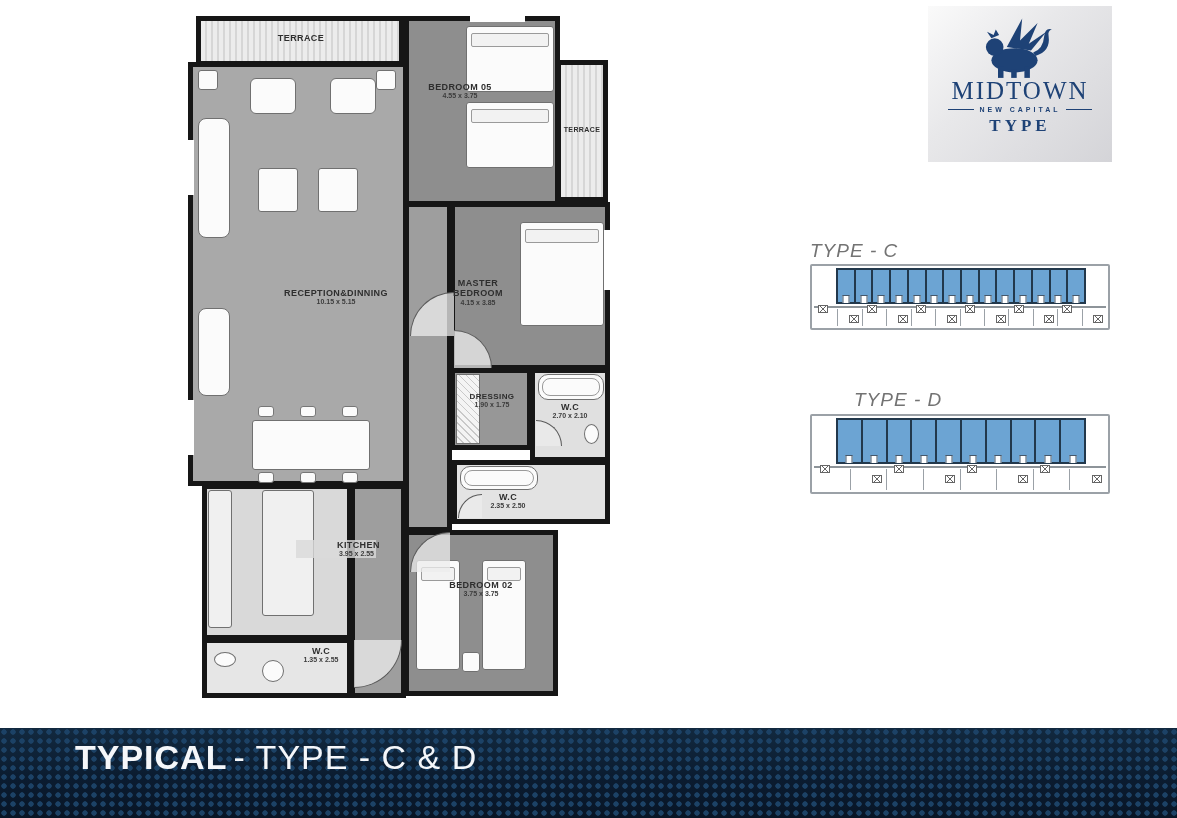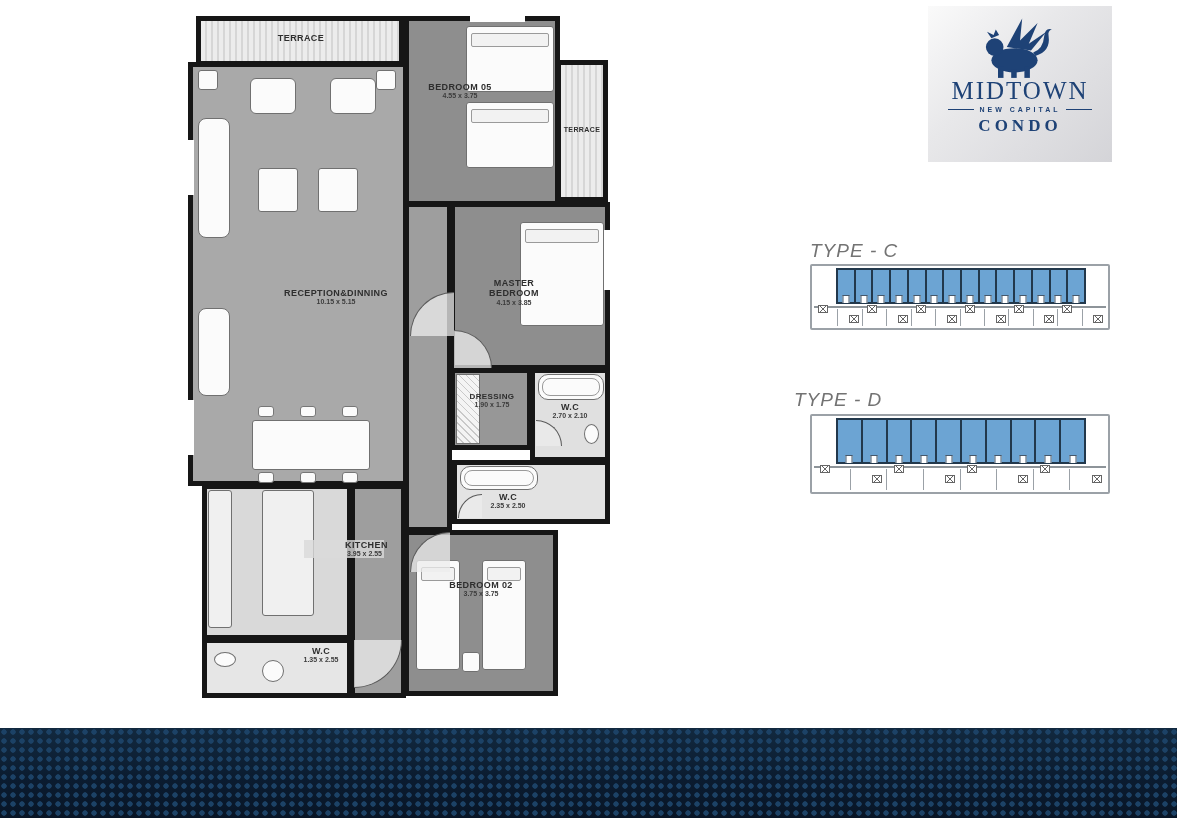--- a/index.html
+++ b/index.html
@@ -153,37 +153,37 @@
       <span class="rname">BEDROOM 05</span>
       <span class="rdims">4.55 x 3.75</span>
     </div>
     <div class="room-label" style="left:558px;top:126px;width:48px;">
       <span class="rname" style="font-size:7px;">TERRACE</span>
     </div>
     <div class="room-label" style="left:256px;top:288px;width:160px;">
       <span class="rname">RECEPTION&amp;DINNING</span>
       <span class="rdims">10.15 x 5.15</span>
     </div>
-    <div class="room-label" style="left:468px;top:278px;width:92px;">
+    <div class="room-label" style="left:432px;top:278px;width:92px;">
       <span class="rname" style="width:70px;margin:0 auto;">MASTER BEDROOM</span>
       <span class="rdims">4.15 x 3.85</span>
     </div>
     <div class="room-label" style="left:452px;top:392px;width:80px;">
       <span class="rname" style="font-size:8px;">DRESSING</span>
       <span class="rdims">1.90 x 1.75</span>
     </div>
     <div class="room-label" style="left:534px;top:402px;width:72px;">
       <span class="rname">W.C</span>
       <span class="rdims">2.70 x 2.10</span>
     </div>
     <div class="room-label" style="left:456px;top:492px;width:104px;">
       <span class="rname">W.C</span>
       <span class="rdims">2.35 x 2.50</span>
     </div>
-    <div class="room-label" style="left:304px;top:540px;width:80px;background:rgba(217,217,217,.8);padding-left:41px;">
+    <div class="room-label" style="left:296px;top:540px;width:80px;background:rgba(217,217,217,.8);padding-left:41px;">
       <span class="rname">KITCHEN</span>
       <span class="rdims">3.95 x 2.55</span>
     </div>
     <div class="room-label" style="left:408px;top:580px;width:146px;">
       <span class="rname">BEDROOM 02</span>
       <span class="rdims">3.75 x 3.75</span>
     </div>
     <div class="room-label" style="left:292px;top:646px;width:58px;">
       <span class="rname">W.C</span>
       <span class="rdims">1.35 x 2.55</span>
@@ -200,21 +200,21 @@
         <rect x="30" y="48" width="5" height="10"></rect>
         <rect x="42" y="50" width="5" height="8"></rect>
         <rect x="54" y="48" width="5" height="10"></rect>
         <path d="M64 38 q14 -4 12 -18 q-1 -5 3 -6 q-6 -2 -7 6 q-1 12 -10 15 z"></path>
       </g>
     </svg>
     <div class="logo-name">MIDTOWN</div>
     <div class="logo-sub">
         <span>NEW CAPITAL</span>
       </div>
-    <div class="logo-product">CONDO</div>
+    <div class="logo-product">TYPE</div>
   </div>
 
   <div class="type-label" style="left:810px;top:240px;">TYPE - C</div>
   <div class="strip" style="left:810px;top:264px;height:66px;">
     <div class="blue-row" style="height:36px;">
         <div class="unit"></div>
         <div class="unit"></div>
         <div class="unit"></div>
         <div class="unit"></div>
         <div class="unit"></div>
@@ -262,21 +262,21 @@
         </div>
         <div class="cell">
           <div class="xbox"></div>
         </div>
         <div class="cell">
           <div class="xbox"></div>
         </div>
       </div>
   </div>
 
-  <div class="type-label" style="left:794px;top:389px;">TYPE - D</div>
+  <div class="type-label" style="left:854px;top:389px;">TYPE - D</div>
   <div class="strip" style="left:810px;top:414px;height:80px;">
     <div class="blue-row" style="height:46px;">
         <div class="unit"></div>
         <div class="unit"></div>
         <div class="unit"></div>
         <div class="unit"></div>
         <div class="unit"></div>
         <div class="unit"></div>
         <div class="unit"></div>
         <div class="unit"></div>
@@ -307,16 +307,19 @@
           <div class="xbox"></div>
         </div>
         <div class="cell">
           <div class="xbox"></div>
         </div>
       </div>
   </div>
 
   <div class="banner">
     <div class="banner-text">
+      <div class="banner-line1">
+        <span class="b">TYPICAL</span><span class="r">- TYPE - C &amp; D</span>
+      </div>
     </div>
   </div>
 
 </div>
 
 </body></html>

